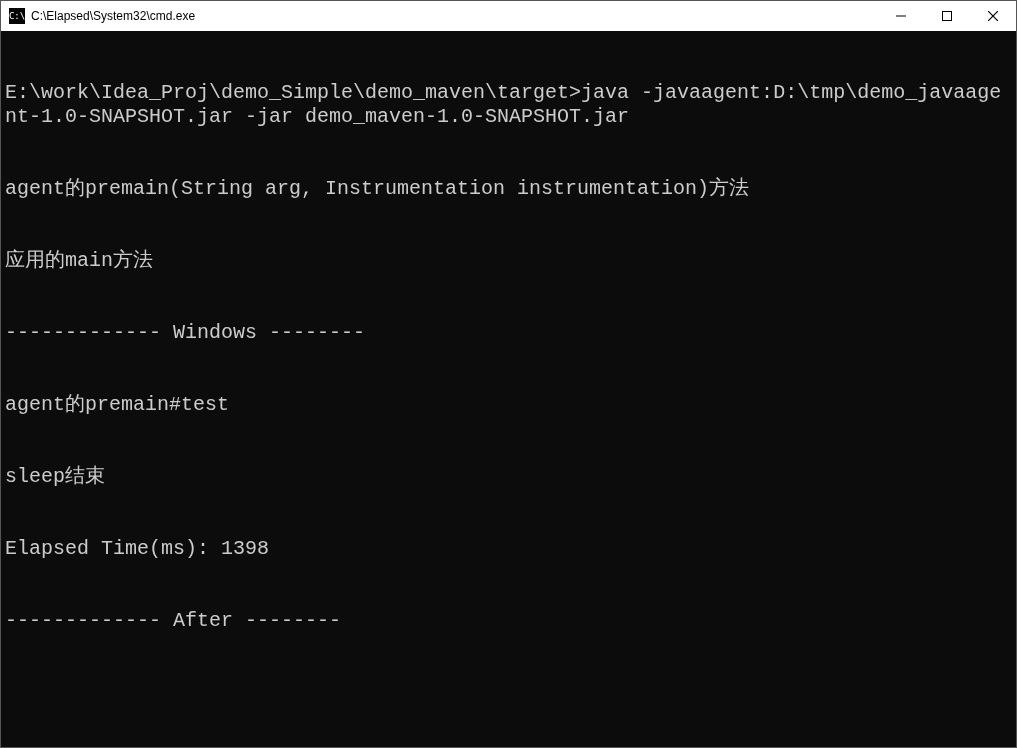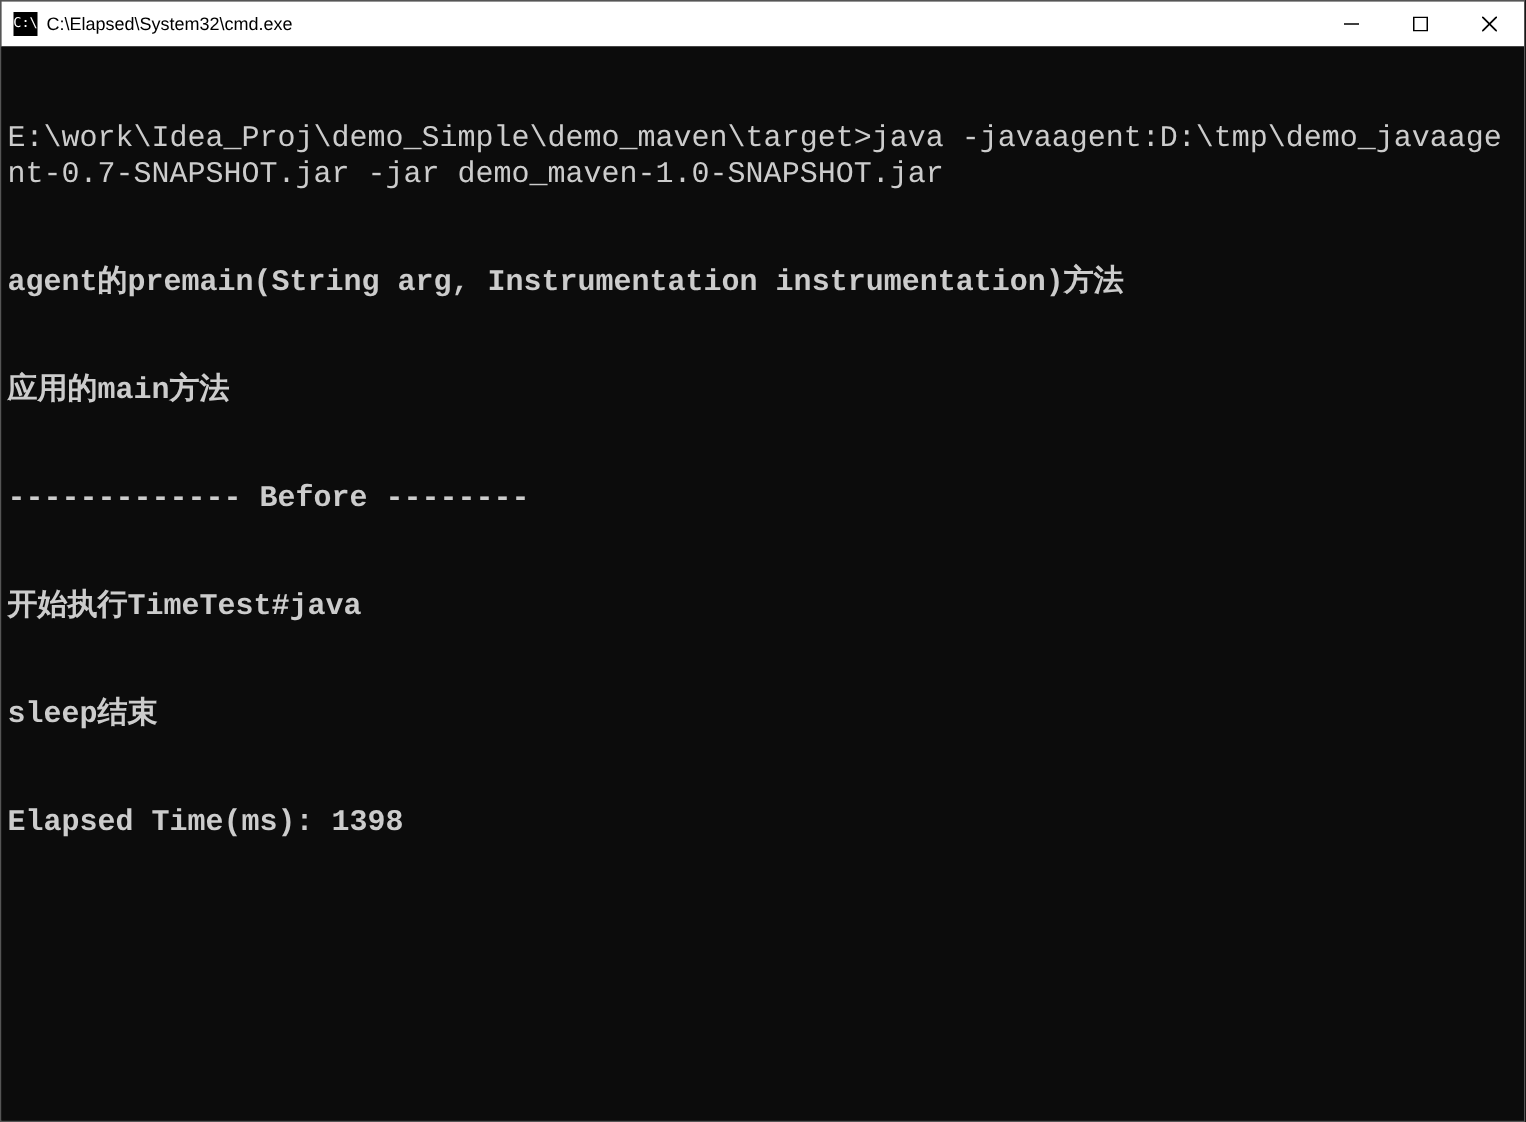--- a/index.html
+++ b/index.html
@@ -6,21 +6,21 @@
   html, body { width: 1017px; height: 748px; overflow: hidden; font-family: "Segoe UI", Tahoma, sans-serif; background: #000; }
   .window { width: 1017px; height: 748px; display: flex; flex-direction: column; border: 1px solid #555; background: #000; }
   .titlebar { height: 30px; background: #fff; display: flex; align-items: center; color: #000; font-size: 12px; }
   .titlebar .app-icon { width: 16px; height: 16px; margin: 0 6px 0 8px; background: #000; display: inline-flex; align-items: center; justify-content: center; color: #fff; font-size: 9px; font-family: Consolas, monospace; }
   .titlebar .title-text { flex: 0 0 auto; }
   .titlebar .spacer { flex: 1 1 auto; }
   .titlebar .ctrl { width: 46px; height: 30px; display: flex; align-items: center; justify-content: center; }
   .titlebar .ctrl svg { width: 10px; height: 10px; stroke: #000; stroke-width: 1; fill: none; }
   .titlebar .ctrl.close svg { stroke-width: 1.2; }
   .terminal { flex: 1 1 auto; background: #0c0c0c; color: #cccccc; font-family: "NSimSun","SimSun",Consolas,"Courier New",monospace; font-size: 20px; line-height: 24px; padding: 2px 4px 0 4px; white-space: pre-wrap; word-break: break-all; overflow: hidden; }
-  .line { display: block; font-weight: bold; }
+  .line { display: block; }
   .prompt-line { display: block; }
 </style>
 </head>
 <body>
 
 <div class="window">
 
   <div class="titlebar">
     <span class="app-icon">C:\</span>
     <span class="title-text">C:\Elapsed\System32\cmd.exe</span>
@@ -37,24 +37,25 @@
     </div>
     <div class="ctrl close">
       <svg viewBox="0 0 10 10">
           <line x1="0" y1="0" x2="10" y2="10"></line>
           <line x1="10" y1="0" x2="0" y2="10"></line>
         </svg>
     </div>
   </div>
 
   <div class="terminal">
-    <span class="prompt-line"><span>E:\work\Idea_Proj\demo_Simple\demo_maven\target&gt;</span><span>java -javaagent:D:\tmp\demo_javaagent-0.7-SNAPSHOT.jar -jar demo_maven-1.0-SNAPSHOT.jar</span></span>
+    <span class="prompt-line"><span>E:\work\Idea_Proj\demo_Simple\demo_maven\target&gt;</span><span>java -javaagent:D:\tmp\demo_javaagent-1.0-SNAPSHOT.jar -jar demo_maven-1.0-SNAPSHOT.jar</span></span>
     <span class="line">agent的premain(String arg, Instrumentation instrumentation)方法</span>
     <span class="line">应用的main方法</span>
-    <span class="line">------------- Before --------</span>
-    <span class="line">开始执行TimeTest#java</span>
+    <span class="line">------------- Windows --------</span>
+    <span class="line">agent的premain#test</span>
     <span class="line">sleep结束</span>
     <span class="line">Elapsed Time(ms): 1398</span>
+    <span class="line">------------- After --------</span>
     <span class="line"></span>
     
   </div>
 
 </div>
 
 </body></html>

